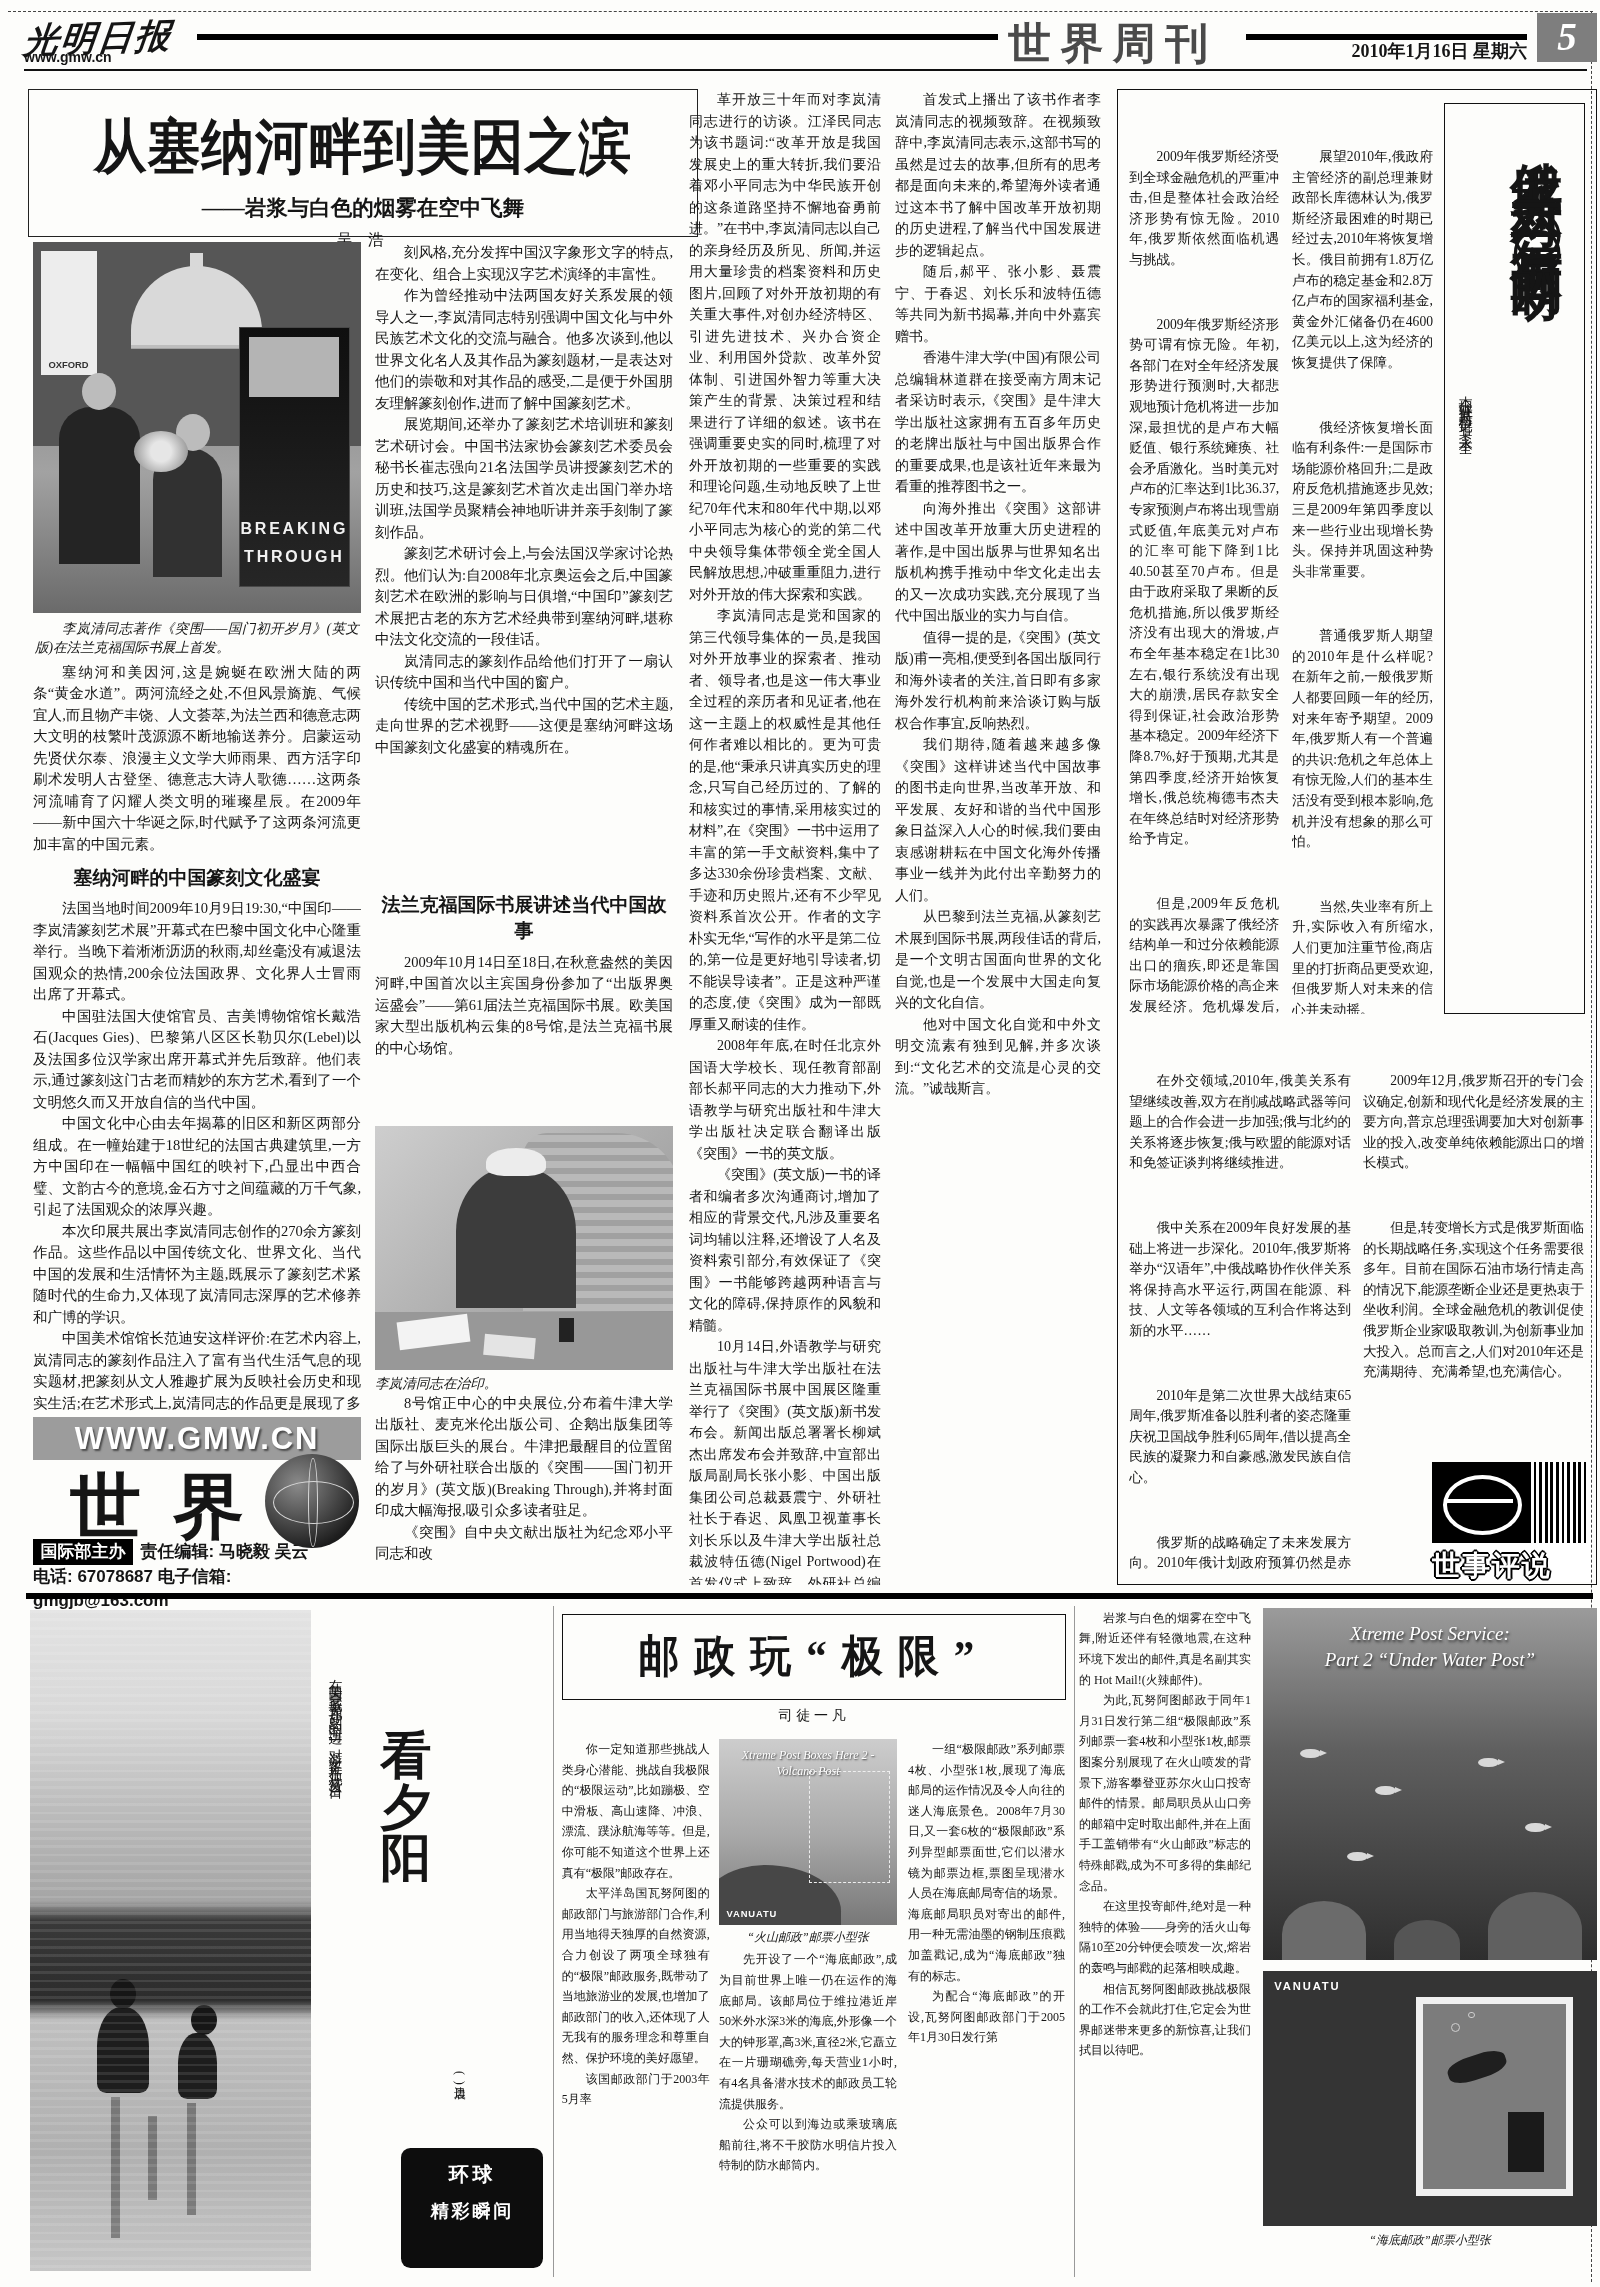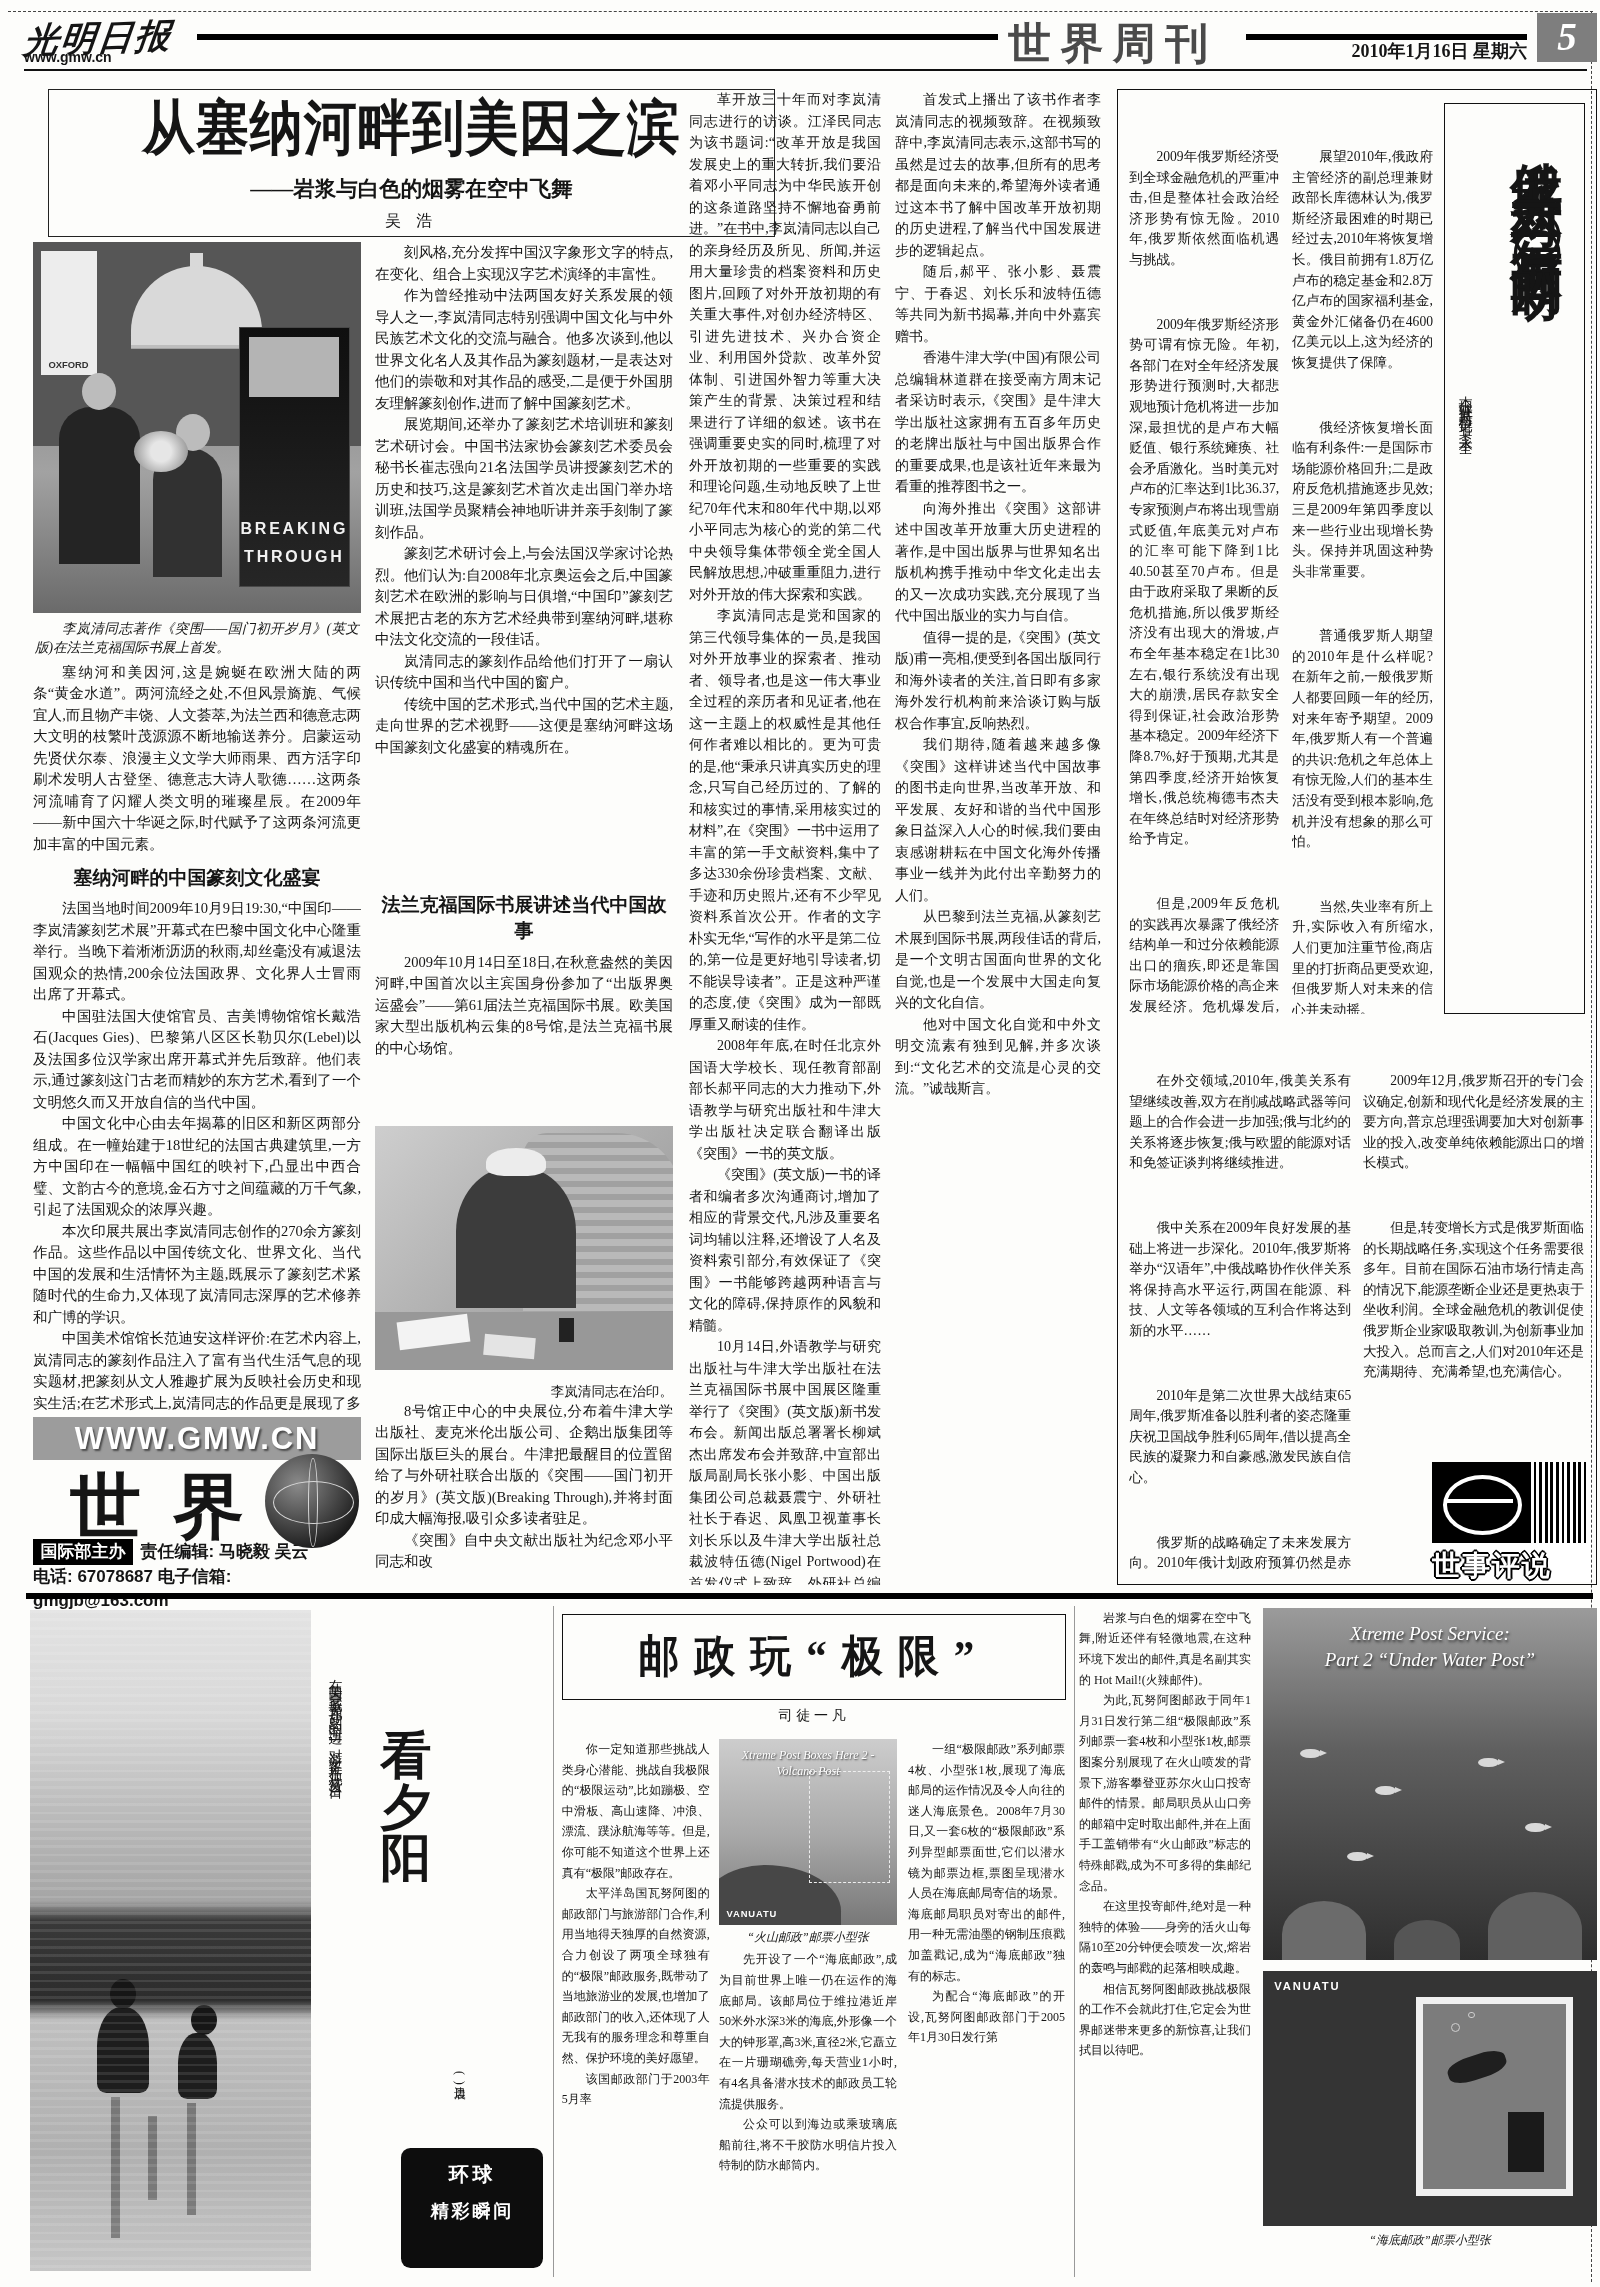--- a/index.html
+++ b/index.html
@@ -15,21 +15,21 @@
           transform:skewX(-8deg) rotate(-2deg); font-style:italic; }
   .logo-url { left:24px; top:49px; font-size:14px; font-weight:bold; font-family:"Liberation Sans",sans-serif; }
   .mh-rule { top:34px; height:5.6px; background:#000; }
   .section-title { left:1008px; top:15px; font-size:43px; font-weight:900; color:#4a4a4a; letter-spacing:9.4px; }
   .date-line { left:1190px; top:39px; width:337px; text-align:right; font-size:18px; font-weight:bold; }
   .page-num { left:1537px; top:13px; width:60px; height:49px; background:#7e7e7e; color:#fff;
               font-size:39px; font-style:italic; font-weight:bold; text-align:center; line-height:47px; }
   .mh-underline { left:24px; top:69px; width:1563px; height:1.9px; background:#111; }
 
   
-  .headline-box { left:48px; top:89px; width:727px; height:148px; border:0.9px solid #222; padding-top:3px; }
+  .headline-box { left:28px; top:89px; width:670px; height:148px; border:0.9px solid #222; padding-top:22px; }
   .headline { text-align:center; font-size:53px; font-weight:900; letter-spacing:0.9px;
               transform:scaleY(1.12); white-space:nowrap; }
   .subhead-line { text-align:center; font-size:21.5px; font-weight:bold; margin-top:9.4px; }
   .author-line { text-align:center; font-size:16px; margin-top:7.5px; letter-spacing:5.6px; }
 
   .col { overflow:hidden; }
   p.body { font-size:14.5px; line-height:21.5px; text-align:justify; text-indent:2em; }
   p.body-s { font-size:14px; line-height:21.5px; text-align:justify; text-indent:2em; }
   .col-c1 { left:33px;  top:242px; width:328px; height:1169px; }
   .col-c2 { left:375px; top:242px; width:298px; height:1344px; display:flex; flex-direction:column; }
@@ -67,21 +67,21 @@
             background:linear-gradient(135deg,#cecece,#8e8e8e); }
   .photo2 .chair { position:absolute; right:-9.4px; top:7.5px; width:159px; height:178px; border-radius:24px 66px 0 0;
                    background:repeating-linear-gradient(0deg,#b9b9b9 0 6.6px,#a1a1a1 6.6px 13px); }
   .photo2 .person { position:absolute; left:81px; top:41px; width:120px; height:141px; background:#3c3c3c;
                     border-radius:46% 46% 0 0; }
   .photo2 .hair { position:absolute; left:111px; top:22.5px; width:60px; height:28px; background:#ececec; border-radius:50% 50% 30% 30%; }
   .photo2 .desk { position:absolute; left:0; bottom:0; width:100%; height:58px; background:#989898; }
   .photo2 .paper { position:absolute; left:22.5px; bottom:24px; width:71px; height:28px; background:#f3f3f3; transform:rotate(-7deg); }
   .photo2 .paper2 { position:absolute; left:109px; bottom:13px; width:51px; height:20.6px; background:#e4e4e4; transform:rotate(5deg); }
   .photo2 .seal { position:absolute; left:184px; bottom:28px; width:15px; height:24px; background:#222; }
-  .caption-center { font-size:13.6px; text-align:right; padding-top:13px; }
+  .caption-center { font-size:13.6px; font-style:italic; text-align:left; padding-top:5px; }
 
   
   .gmw { left:33px; top:1417px; width:328px; height:169px; }
   .gmw-bar { position:relative; height:43px; background:#9c9c9c; text-align:center; }
   .gmw-bar span { font-family:"Liberation Sans",sans-serif; font-size:31px; font-weight:900; color:#fff;
                   letter-spacing:1.9px; line-height:43px; text-shadow:1.9px 1.9px 1.9px #4c4c4c; }
   .gmw-world { position:relative; height:79px; }
   .gmw-world .wtxt { position:absolute; left:37px; top:0; font-size:71px; font-weight:900; letter-spacing:32px; }
   .gmw-globe { position:absolute; right:1.9px; top:-5.6px; width:94px; height:94px; border-radius:50%;
                background:radial-gradient(circle at 35% 32%,#8b8b8b,#1c1c1c 75%); }

